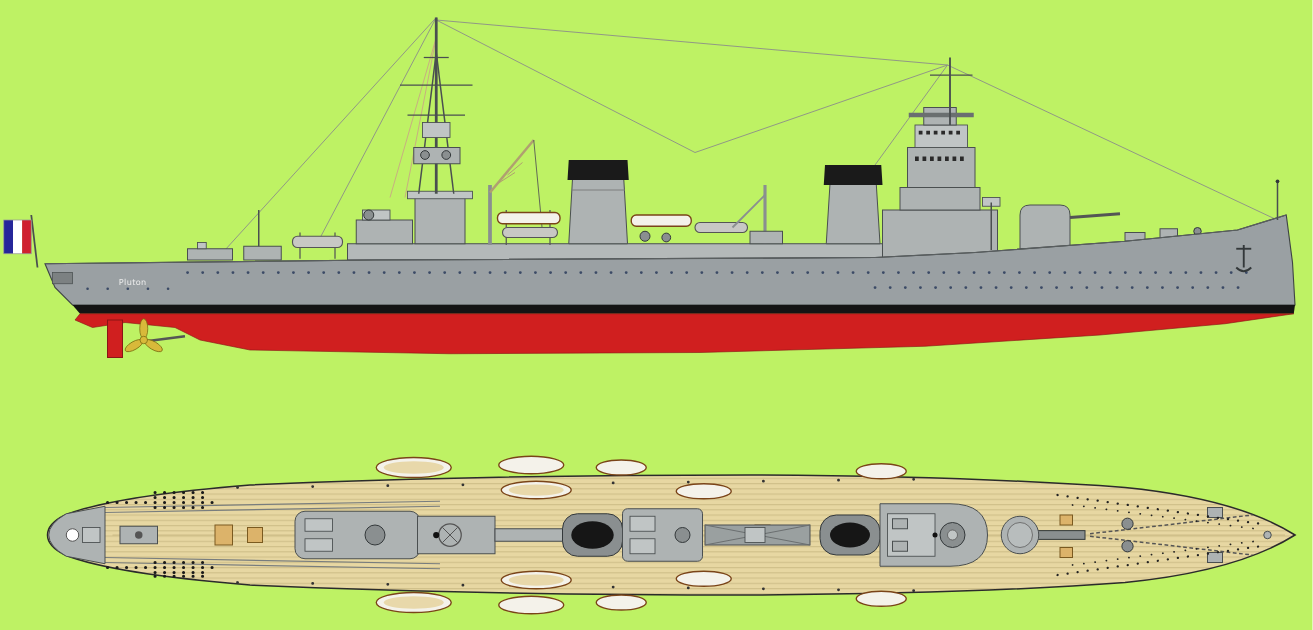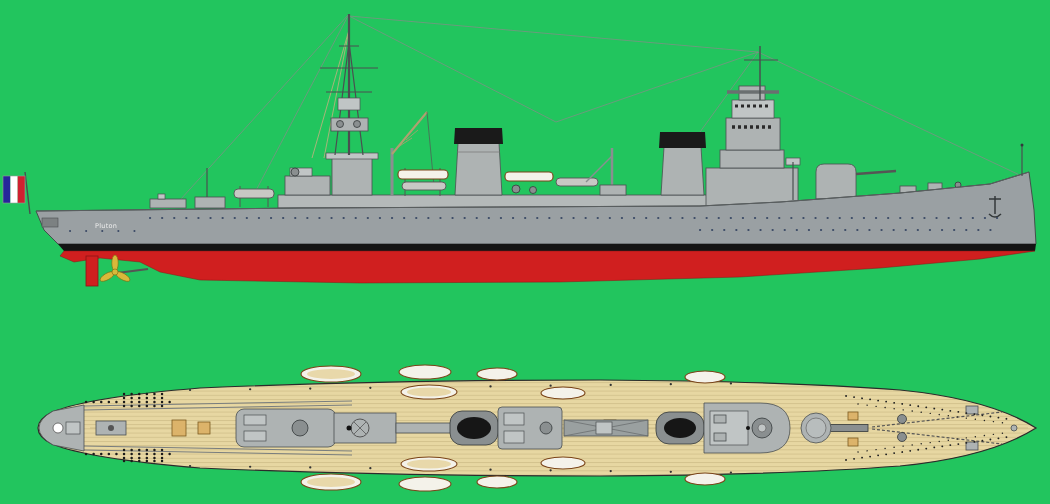--- a/index.html
+++ b/index.html
@@ -1,16 +1,16 @@
 <!DOCTYPE html>
 <html><head>
 <meta charset="utf-8">
 <style>
   html,body{margin:0;padding:0;background:#ffffff;}
-  .stage{position:relative;width:1050px;height:504px;background:#22c55e;overflow:hidden;
+  .stage{position:relative;width:1050px;height:504px;background:#bef264;overflow:hidden;
          font-family:"DejaVu Sans",sans-serif;}
   svg{display:block;}
   .rig{stroke:#8a8a8a;stroke-width:0.7;fill:none;}
   .hal{stroke:#c8b080;stroke-width:0.8;fill:none;}
   .ss{fill:#aeb3b3;stroke:#4a4f50;stroke-width:0.8;}
   .ss2{fill:#c0c5c5;stroke:#4a4f50;stroke-width:0.7;}
   .dk{fill:#8a8f90;stroke:#33383a;stroke-width:0.8;}
   .boat{fill:#f4f2ea;stroke:#7a4418;stroke-width:1.1;}
   .gboat{fill:#c8c8c4;stroke:#555555;stroke-width:0.9;}
   .mast{stroke:#4a4f50;fill:none;}

